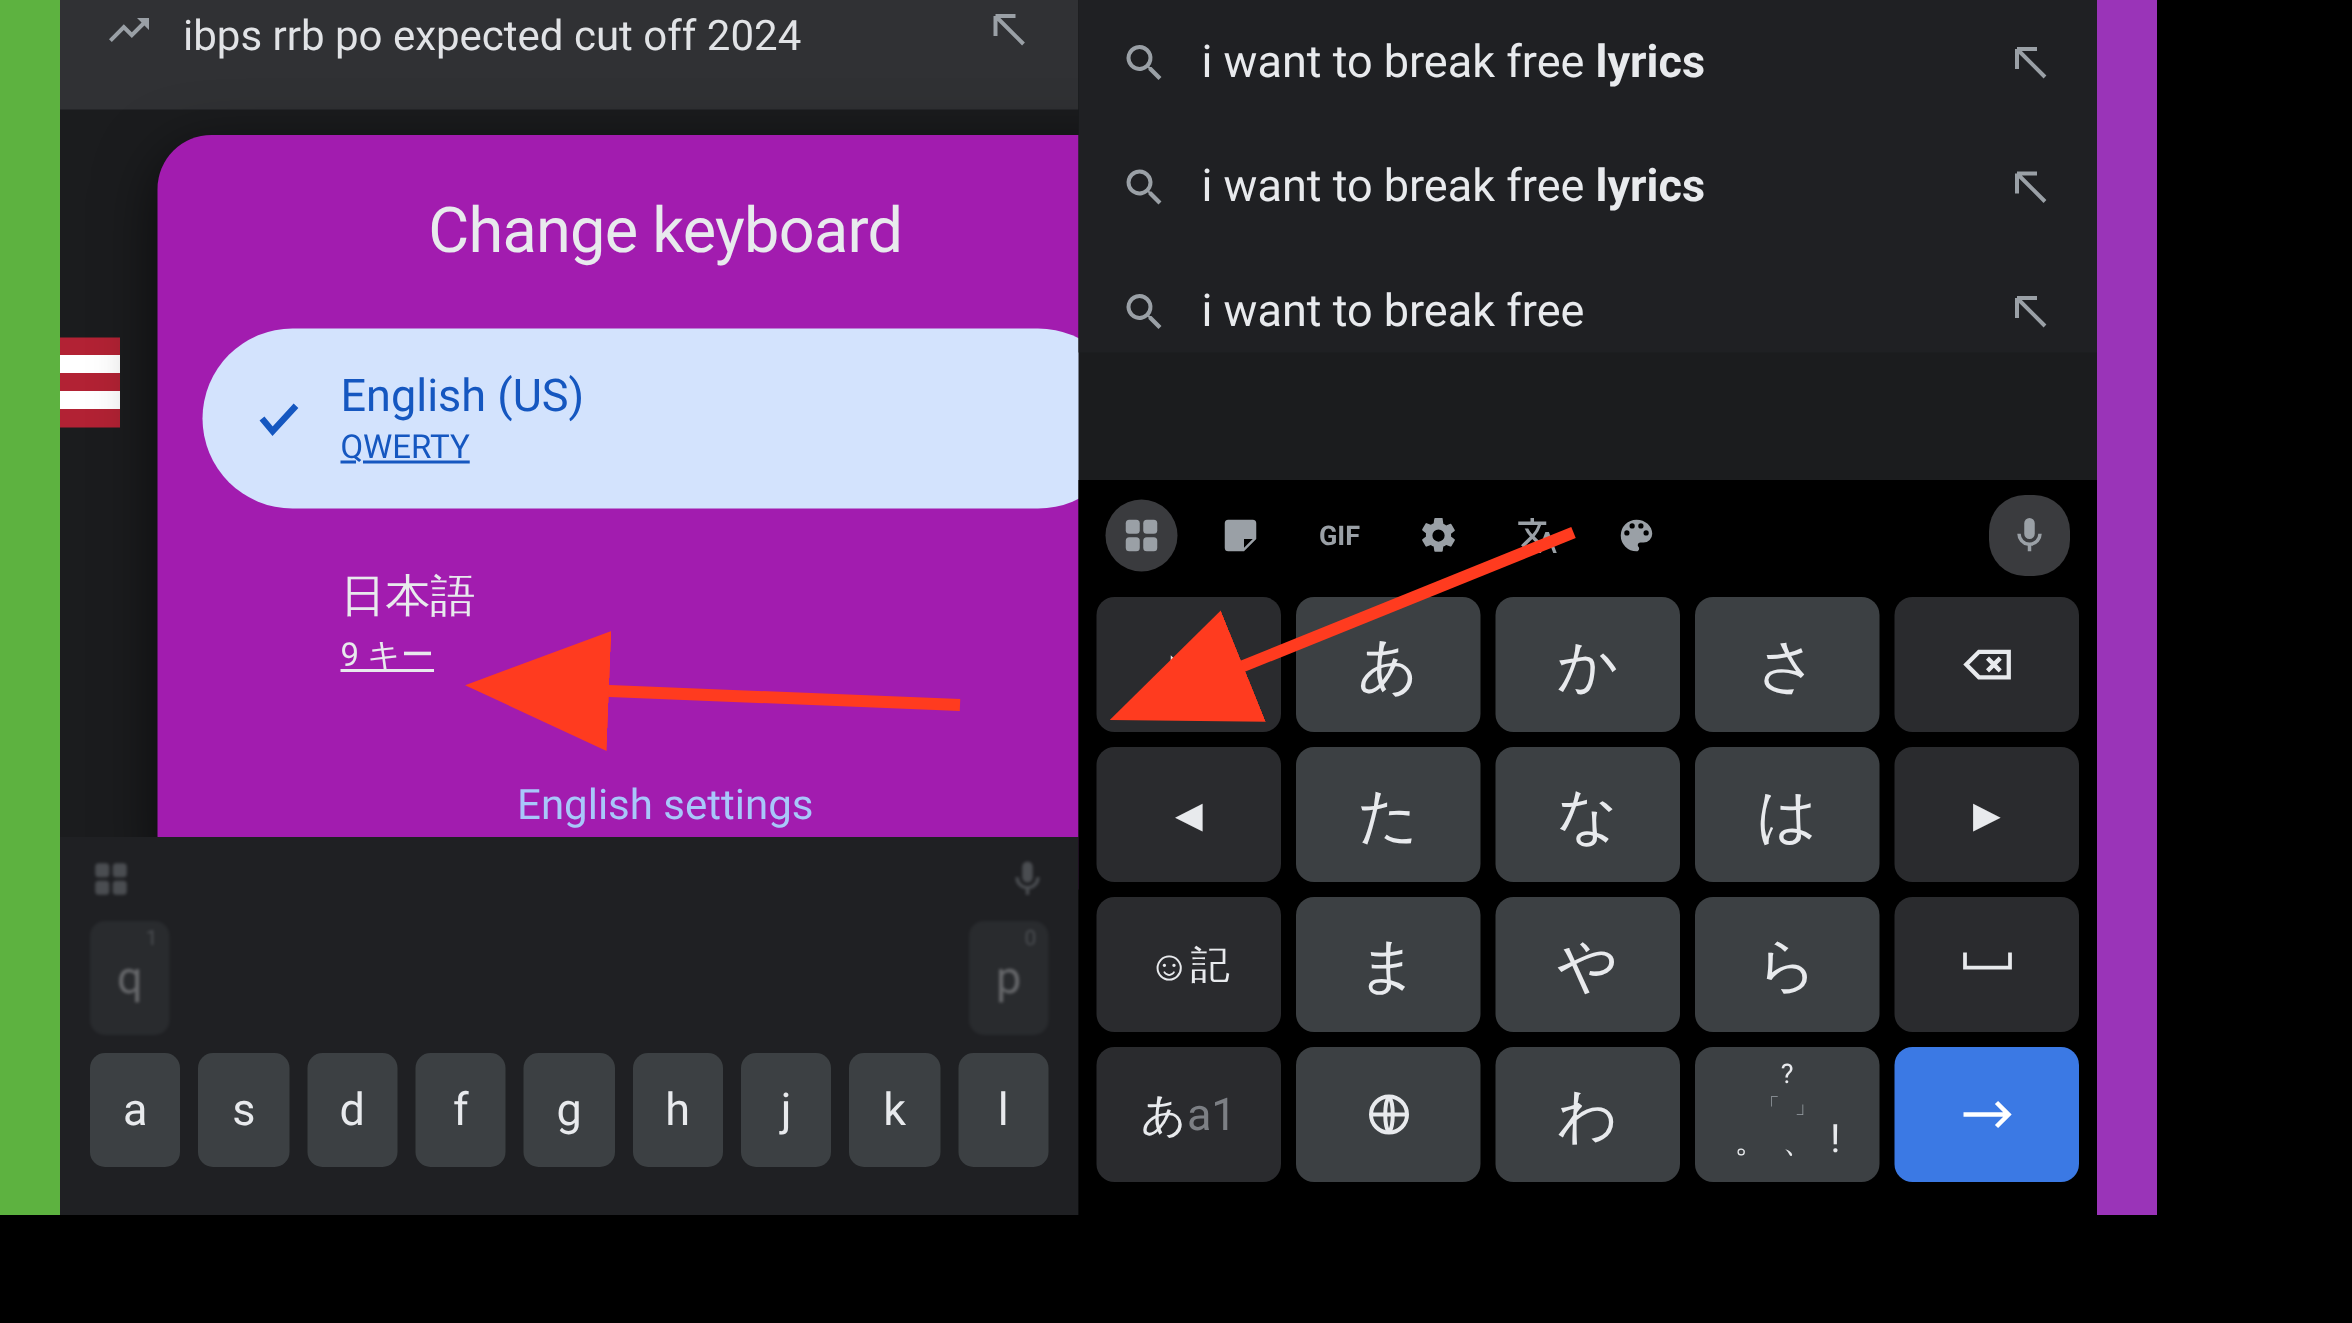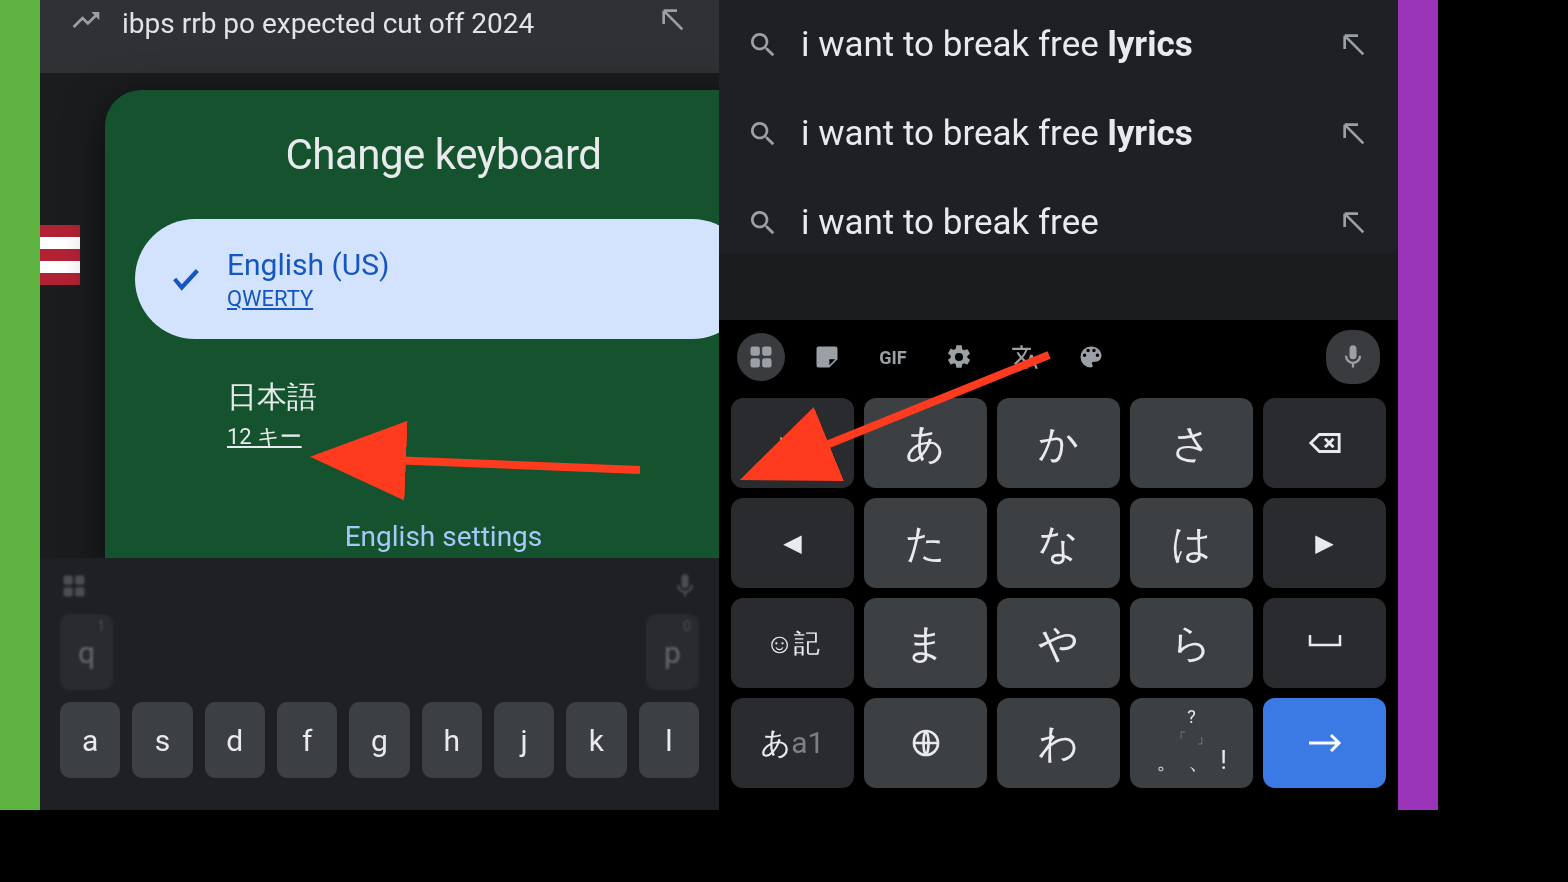--- a/index.html
+++ b/index.html
@@ -56,21 +56,21 @@
     position: absolute;
     left: 0; top: 225px;
     width: 40px; height: 60px;
     background: linear-gradient(#b22234 0 20%, #fff 20% 40%, #b22234 40% 60%, #fff 60% 80%, #b22234 80%);
   }
 
   .dialog {
     position: absolute;
     left: 65px; top: 90px;
     width: 677px;
-    background: #14532d;
+    background: #a21caf;
     border-radius: 36px;
     padding: 40px 30px 30px 30px;
     color: #e8eaed;
     box-shadow: 0 10px 40px rgba(0,0,0,.6);
   }
   .dialog-title {
     font-size: 42px;
     font-weight: 400;
     text-align: center;
     margin-bottom: 40px;
@@ -138,21 +138,21 @@
     position: absolute;
     top: 0; left:0; right:0;
     background: #1f2023;
   }
   .r-sug-row {
     display:flex;
     align-items:center;
     gap: 22px;
     padding: 24px 28px;
     color:#e8eaed;
-    font-size: 35px;
+    font-size: 30px;
   }
   .r-sug-text { flex:1; display:inline;}
   .r-sug-text b { font-weight:700; }
   .r-keyboard {
     position:absolute;
     left:0; right:0; bottom:0;
     background:#000000;
     padding: 0 12px 12px 12px;
   }
   .r-toolbar {
@@ -237,21 +237,21 @@
         <span class="kb-layout">QWERTY</span>
       </div>
     </div>
 
     <div class="kb-option">
       <svg class="check" viewBox="0 0 24 24">
           <polyline points="4,12 9,18 20,6"></polyline>
         </svg>
       <div class="kb-option-labels">
         <span class="kb-name">日本語</span>
-        <span class="kb-layout">12 キー</span>
+        <span class="kb-layout">9 キー</span>
       </div>
     </div>
 
     <div class="lang-settings">English settings</div>
   </div>
 
   <div class="left-keyboard">
     <div class="left-kb-toolbar obscured">
       <svg width="28" height="28" viewBox="0 0 24 24" fill="#9aa0a6">
           <rect x="3" y="3" width="8" height="8" rx="2"></rect>

